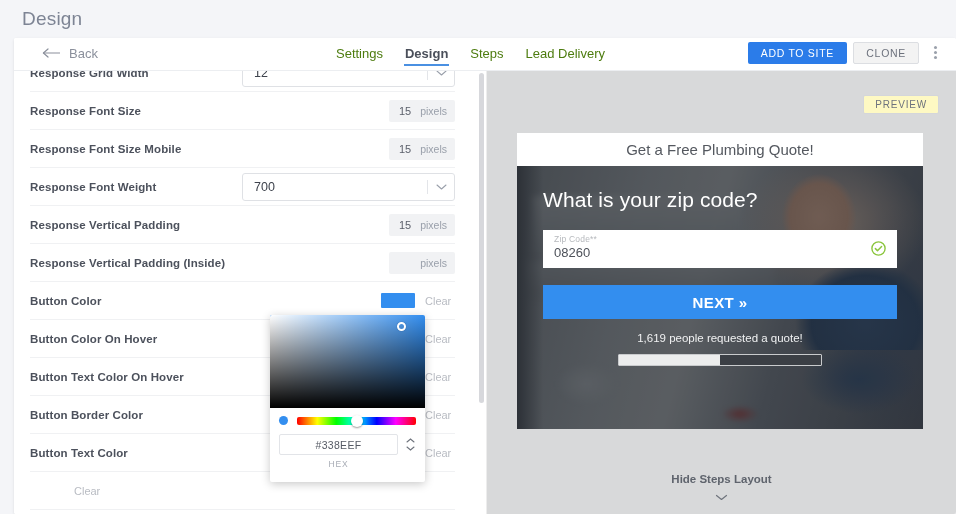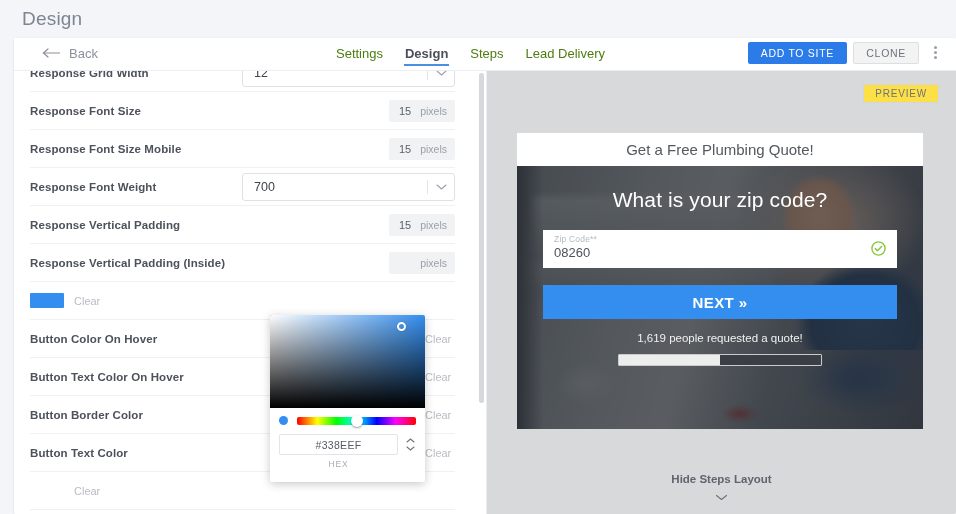--- a/index.html
+++ b/index.html
@@ -149,22 +149,22 @@
   .hex-val { font-size: 10.5px; color: #555a64; letter-spacing: .3px; }
   .spin { display: flex; flex-direction: column; align-items: center; gap: 3px; width: 12px; cursor: pointer; }
   .hex-label { text-align: center; font-size: 8.5px; color: #a9adb6; letter-spacing: .8px; margin: 4px 0 0 -18px; }
 
   
   .preview-pane {
     position: relative; flex: 1; height: 443px;
     background: #d8d9da; overflow: hidden;
   }
   .btn-preview {
-    position: absolute; right: 17px; top: 13px;
-    background: #fde047; color: #6d727d; border: 1px solid #d4d6da; border-radius: 2px;
+    position: absolute; right: 17px; top: 24px;
+    background: #fef9c3; color: #6d727d; border: 1px solid #d4d6da; border-radius: 2px;
     font-size: 10px; letter-spacing: .8px; font-family: inherit;
     padding: 0 11px; height: 19px; line-height: 17px; cursor: pointer;
   }
   .funnel {
     position: absolute; left: 30px; top: 62px; width: 406px;
   }
   .funnel-head {
     height: 33px; background: #fff;
     display: flex; align-items: center; justify-content: center;
   }
@@ -213,21 +213,21 @@
     filter: blur(2px);
   }
   .hero-photo .red-bit {
     position: absolute; left: 196px; bottom: 2px; width: 54px; height: 26px;
     background: radial-gradient(ellipse 26px 12px at 50% 50%, #8d3b3b 0%, rgba(141,59,59,0) 72%);
     filter: blur(2px);
   }
   .hero-scrim { position: absolute; inset: 0; background: rgba(30,34,40,.52); }
   .hero-content { position: absolute; inset: 0; padding: 22px 26px 0; }
   .hero-question {
-    text-align: center; color: #fff; font-size: 21px; letter-spacing: .1px;
+    text-align: left; color: #fff; font-size: 21px; letter-spacing: .1px;
   }
   .zip-field {
     margin-top: 18px; height: 38px; background: #fff;
     position: relative; padding: 4px 11px 0;
   }
   .zip-label { font-size: 8.5px; color: #b6b9bd; letter-spacing: .2px; }
   .zip-value { font-size: 13px; color: #4d5159; margin-top: 1px; }
   .zip-check { position: absolute; right: 11px; top: 11px; }
   .next-btn {
     margin-top: 17px; height: 34px; background: #338eef;
@@ -338,20 +338,21 @@
               </div>
             </div>
             <div class="row">
               <span class="row-label">Response Vertical Padding (Inside)</span>
               <div class="px-ctl">
                 <span class="px-val"></span>
                 <span class="px-unit">pixels</span>
               </div>
             </div>
             <div class="row">
+              <span class="row-label">Button Color</span>
               <div class="swatch-wrap">
                 <span class="swatch" style="background:#338EEF"></span>
                 <span class="clear-link">Clear</span>
               </div>
             </div>
             <div class="row">
               <span class="row-label">Button Color On Hover</span>
               <div class="swatch-wrap">
                 <span class="swatch empty"></span>
                 <span class="clear-link">Clear</span>

